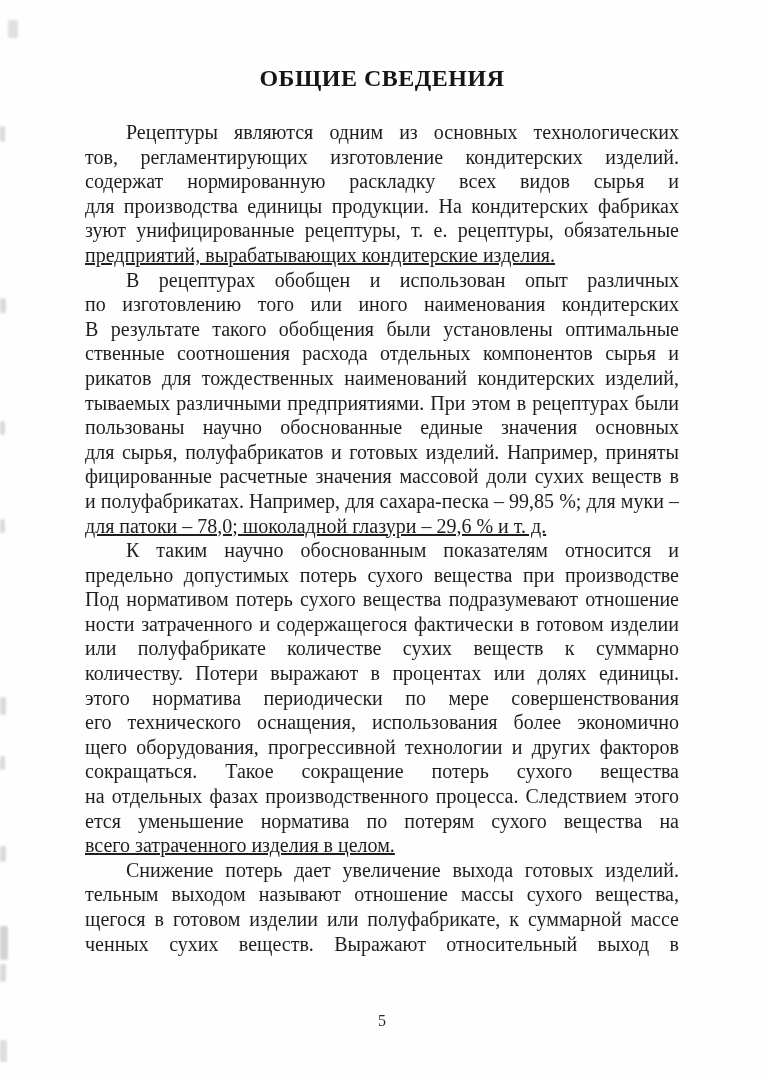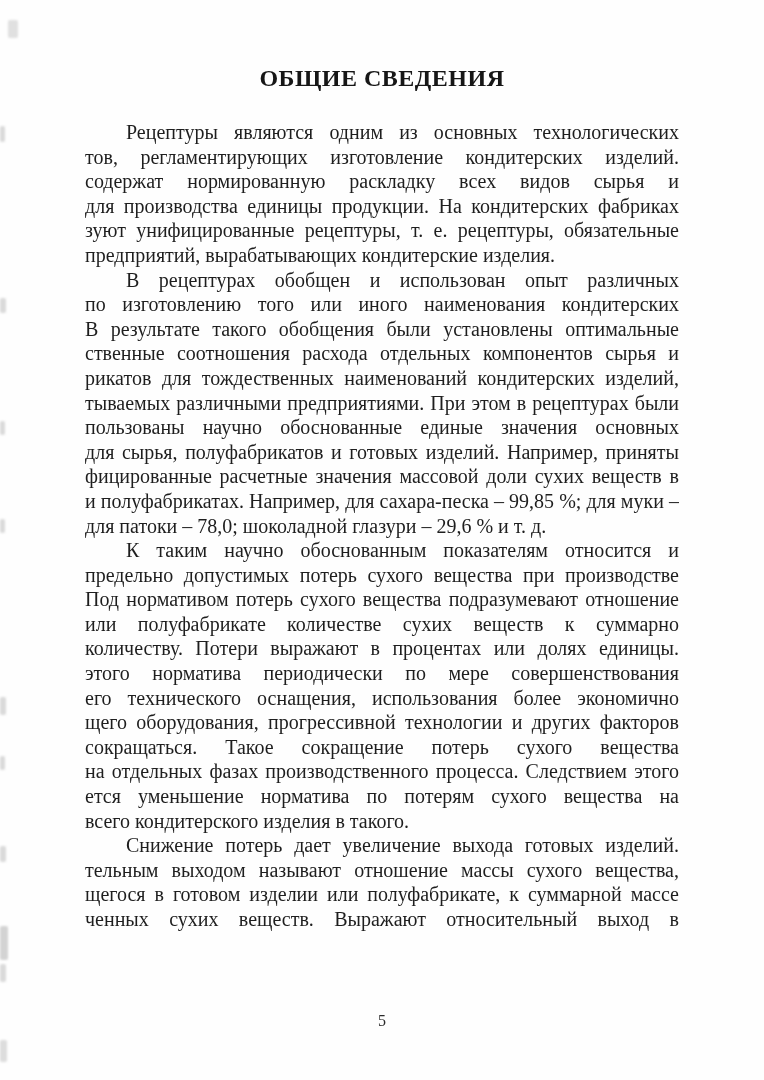--- a/index.html
+++ b/index.html
@@ -53,20 +53,21 @@
     text-align: justify;
     text-align-last: justify;
     color: #1e1e1e;
     -webkit-font-smoothing: antialiased;
   }
   .line-first {
     text-indent: 41px;
   }
   .line-endpara {
     text-align-last: left;
+    text-decoration: underline;
   }
   .page-number {
     position: absolute;
     top: 1011px;
     left: 0;
     width: 764px;
     text-align: center;
     font-size: 16px;
     line-height: 20px;
     color: #2a2a2a;
@@ -116,29 +117,30 @@
         <div class="line">пользованы научно обоснованные единые значения основных показателей</div>
         <div class="line">для сырья, полуфабрикатов и готовых изделий. Например, приняты уни-</div>
         <div class="line">фицированные расчетные значения массовой доли сухих веществ в сырье</div>
         <div class="line">и полуфабрикатах. Например, для сахара-песка – 99,85 %; для муки – 85,5;</div>
         <div class="line line-endpara">для патоки – 78,0; шоколадной глазури – 29,6 % и т. д.</div>
       </div>
       <div class="paragraph">
         <div class="line line-first">К таким научно обоснованным показателям относится и норматив</div>
         <div class="line">предельно допустимых потерь сухого вещества при производстве всего</div>
         <div class="line">Под нормативом потерь сухого вещества подразумевают отношение раз-</div>
+        <div class="line">ности затраченного и содержащегося фактически в готовом изделии</div>
         <div class="line">или полуфабрикате количестве сухих веществ к суммарно затраченному их</div>
         <div class="line">количеству. Потери выражают в процентах или долях единицы. Значение</div>
         <div class="line">этого норматива периодически по мере совершенствования производства,</div>
         <div class="line">его технического оснащения, использования более экономично работаю-</div>
         <div class="line">щего оборудования, прогрессивной технологии и других факторов должно</div>
         <div class="line">сокращаться. Такое сокращение потерь сухого вещества осуществляют</div>
         <div class="line">на отдельных фазах производственного процесса. Следствием этого явля-</div>
         <div class="line">ется уменьшение норматива по потерям сухого вещества на изготовление</div>
-        <div class="line line-endpara">всего кондитерского изделия в такого.</div>
+        <div class="line line-endpara">всего затраченного изделия в целом.</div>
       </div>
       <div class="paragraph">
         <div class="line line-first">Снижение потерь дает увеличение выхода готовых изделий. Относи-</div>
         <div class="line">тельным выходом называют отношение массы сухого вещества, содержа-</div>
         <div class="line">щегося в готовом изделии или полуфабрикате, к суммарной массе затра-</div>
         <div class="line">ченных сухих веществ. Выражают относительный выход в процентах</div>
       </div>
     </div>
 
   <div class="page-number">5</div>

